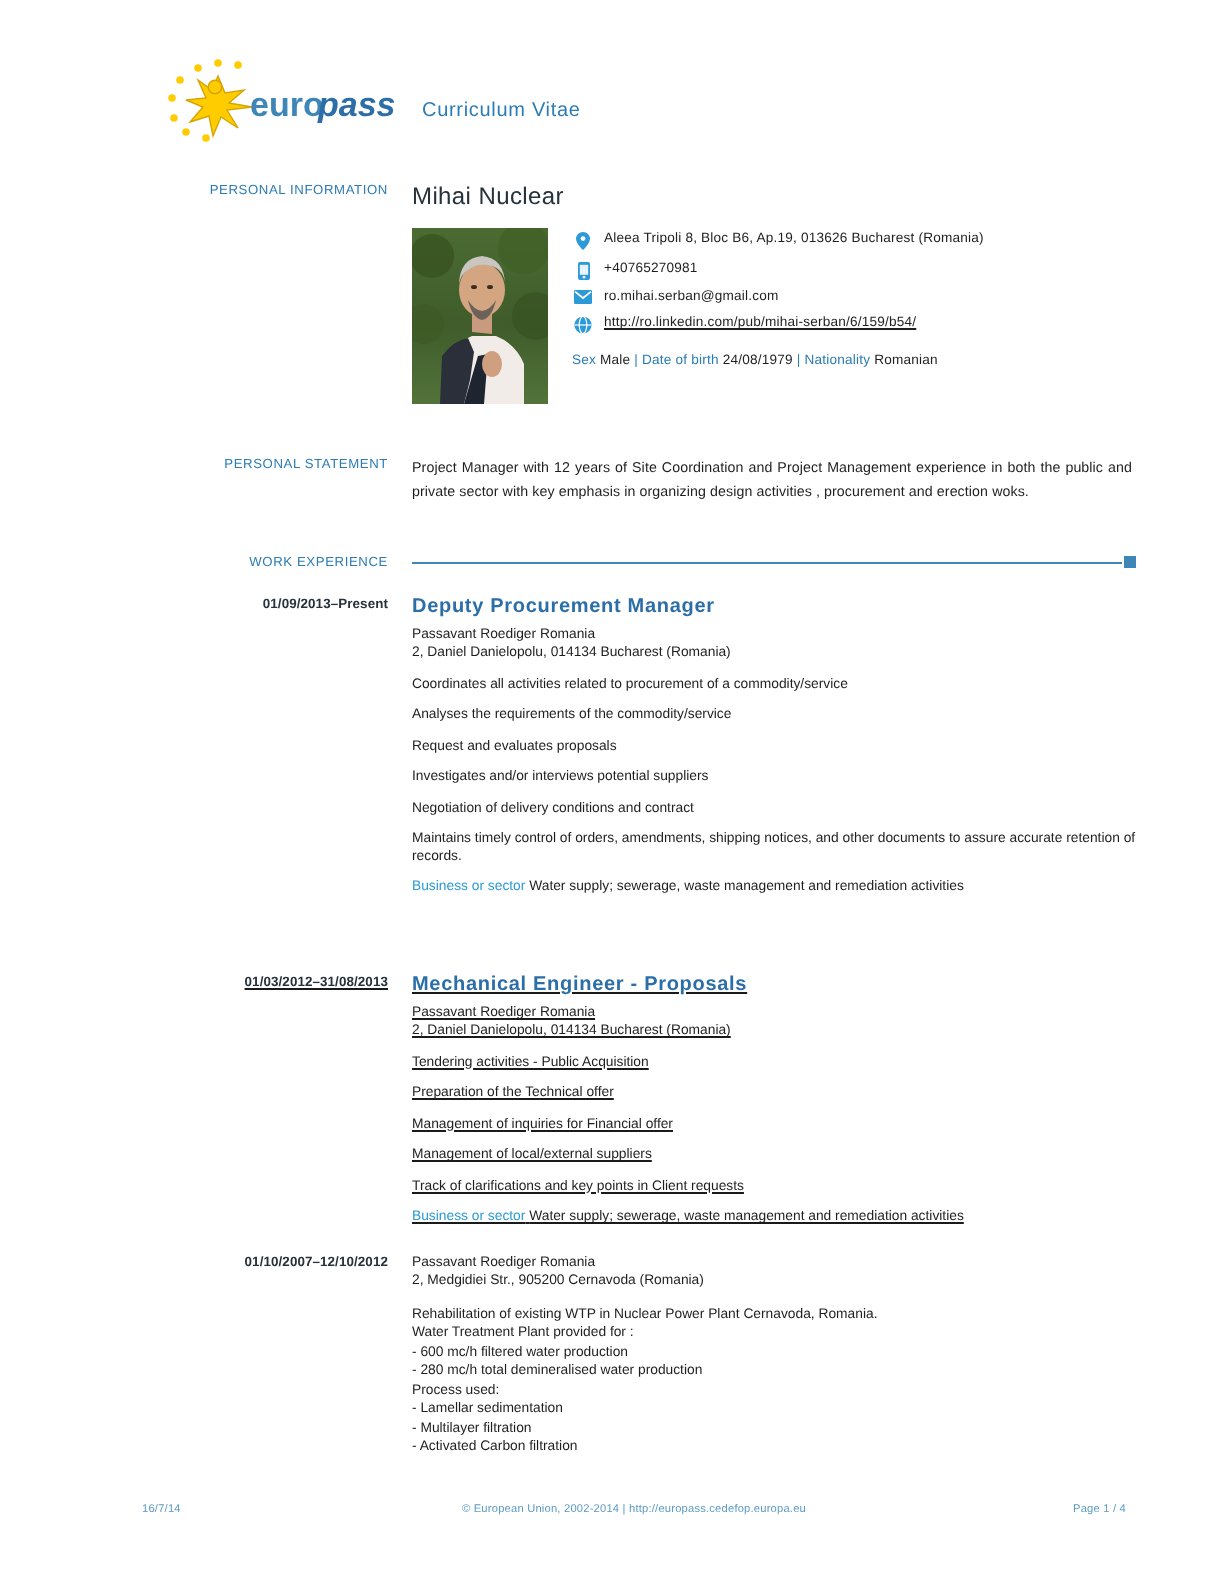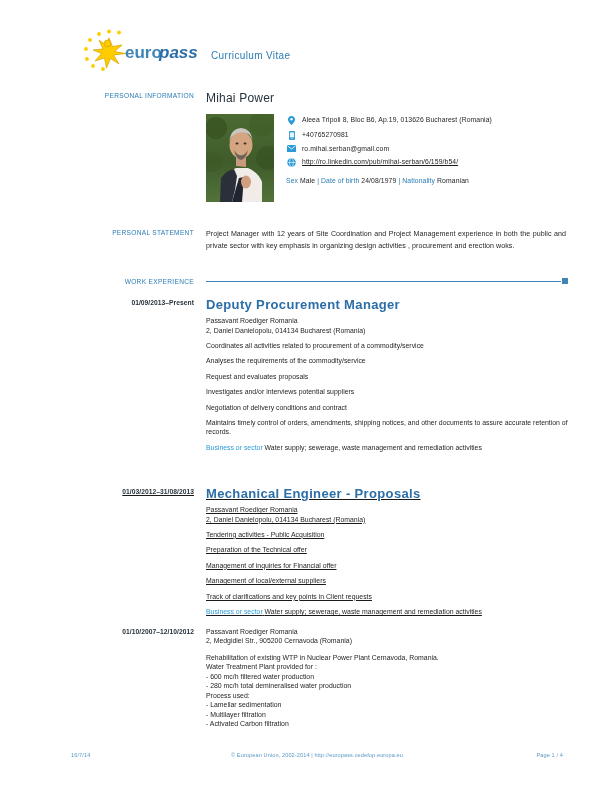--- a/index.html
+++ b/index.html
@@ -187,21 +187,21 @@
     padding-right: 12px;
     box-sizing: border-box;
     font-size: 6.7px;
     font-weight: bold;
     color: #26323c;
     padding-top: 1px;
     letter-spacing: 0.05px;
   }
   .exp-body { flex: 1; }
   .exp-title {
-    font-size: 13px;
+    font-size: 10px;
     color: #2b6ea8;
     margin: 0 0 4px 0;
     letter-spacing: 0.35px;
     line-height: 1.1;
   }
   .exp-company {
     font-size: 6.9px;
     color: #1f1f1f;
     line-height: 1.35;
     margin-bottom: 7px;
@@ -279,21 +279,21 @@
         <text x="46" y="30" font-family="'Liberation Sans',sans-serif" font-size="17" font-weight="bold" fill="#3f86b8">euro</text>
         <text x="80" y="30" font-family="'Liberation Sans',sans-serif" font-size="17" font-weight="bold" font-style="italic" fill="#2b6ea8">pass</text>
       </svg>
     </div>
     <div class="cv-title">Curriculum Vitae</div>
   </div>
 
   <div class="row" id="personal-information">
     <div class="label-col">PERSONAL INFORMATION</div>
     <div class="content-col">
-      <h1 class="person-name">Mihai Power</h1>
+      <h1 class="person-name">Mihai Nuclear</h1>
       <div class="pi-body">
         <div class="photo">
           <svg width="68" height="88" viewBox="0 0 68 88">
             <defs>
               <linearGradient id="bgGrad" x1="0" y1="0" x2="0" y2="1">
                 <stop offset="0%" stop-color="#4b6b33"></stop>
                 <stop offset="55%" stop-color="#3f5c2a"></stop>
                 <stop offset="100%" stop-color="#52733a"></stop>
               </linearGradient>
             </defs>

